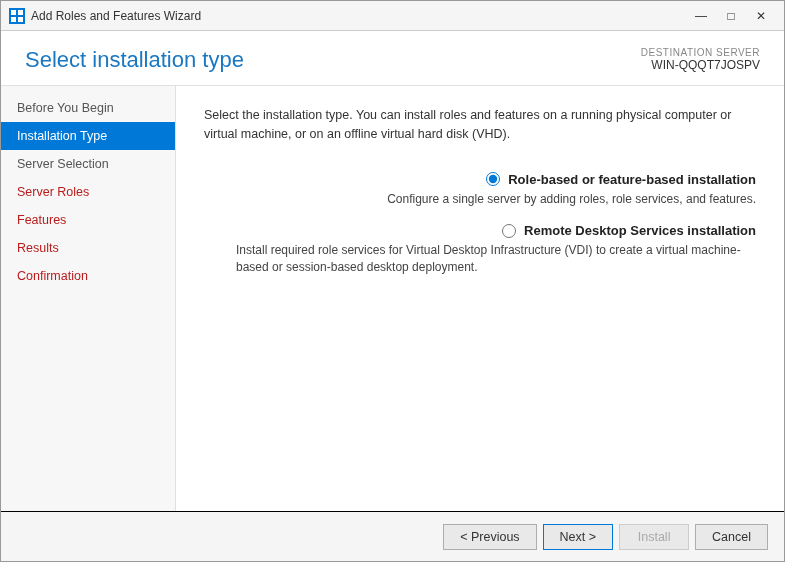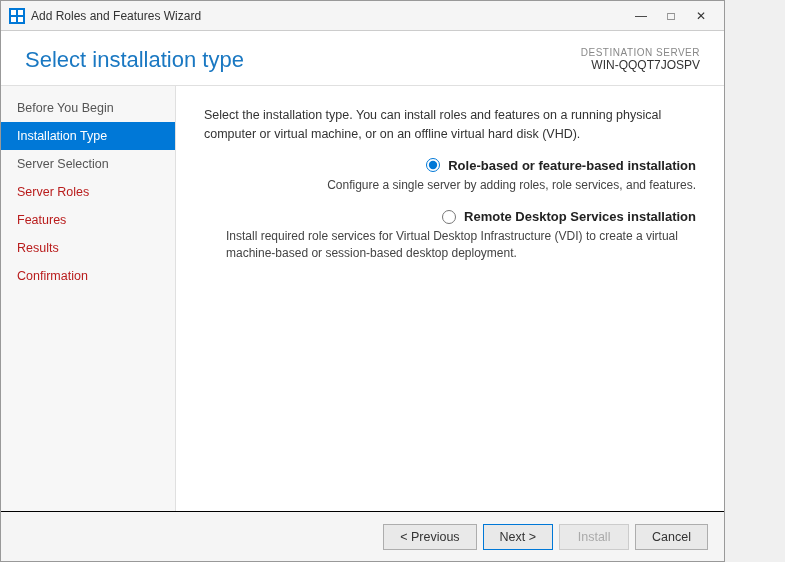--- a/index.html
+++ b/index.html
@@ -6,21 +6,21 @@
     body {
       width: 785px;
       height: 562px;
       background: #f0f0f0;
       font-family: 'Segoe UI', Tahoma, Geneva, Verdana, sans-serif;
       font-size: 13px;
       color: #000;
       overflow: hidden;
     }
     .window {
-      width: 725px;
+      width: 785px;
       height: 562px;
       background: #fff;
       border: 1px solid #999;
       display: flex;
       flex-direction: column;
     }
     .title-bar {
       background: #f5f5f5;
       border-bottom: 1px solid #ccc;
       height: 30px;
@@ -124,21 +124,21 @@
     }
     .main-content {
       flex: 1;
       padding: 20px 28px;
       overflow-y: auto;
     }
     .intro-text {
       font-size: 12.5px;
       color: #333;
       line-height: 1.5;
-      margin-bottom: 14px;
+      margin-bottom: 28px;
       max-width: 540px;
     }
     .radio-group {
       display: flex;
       flex-direction: column;
       gap: 16px;
     }
     .radio-option {
       display: flex;
       flex-direction: column;

